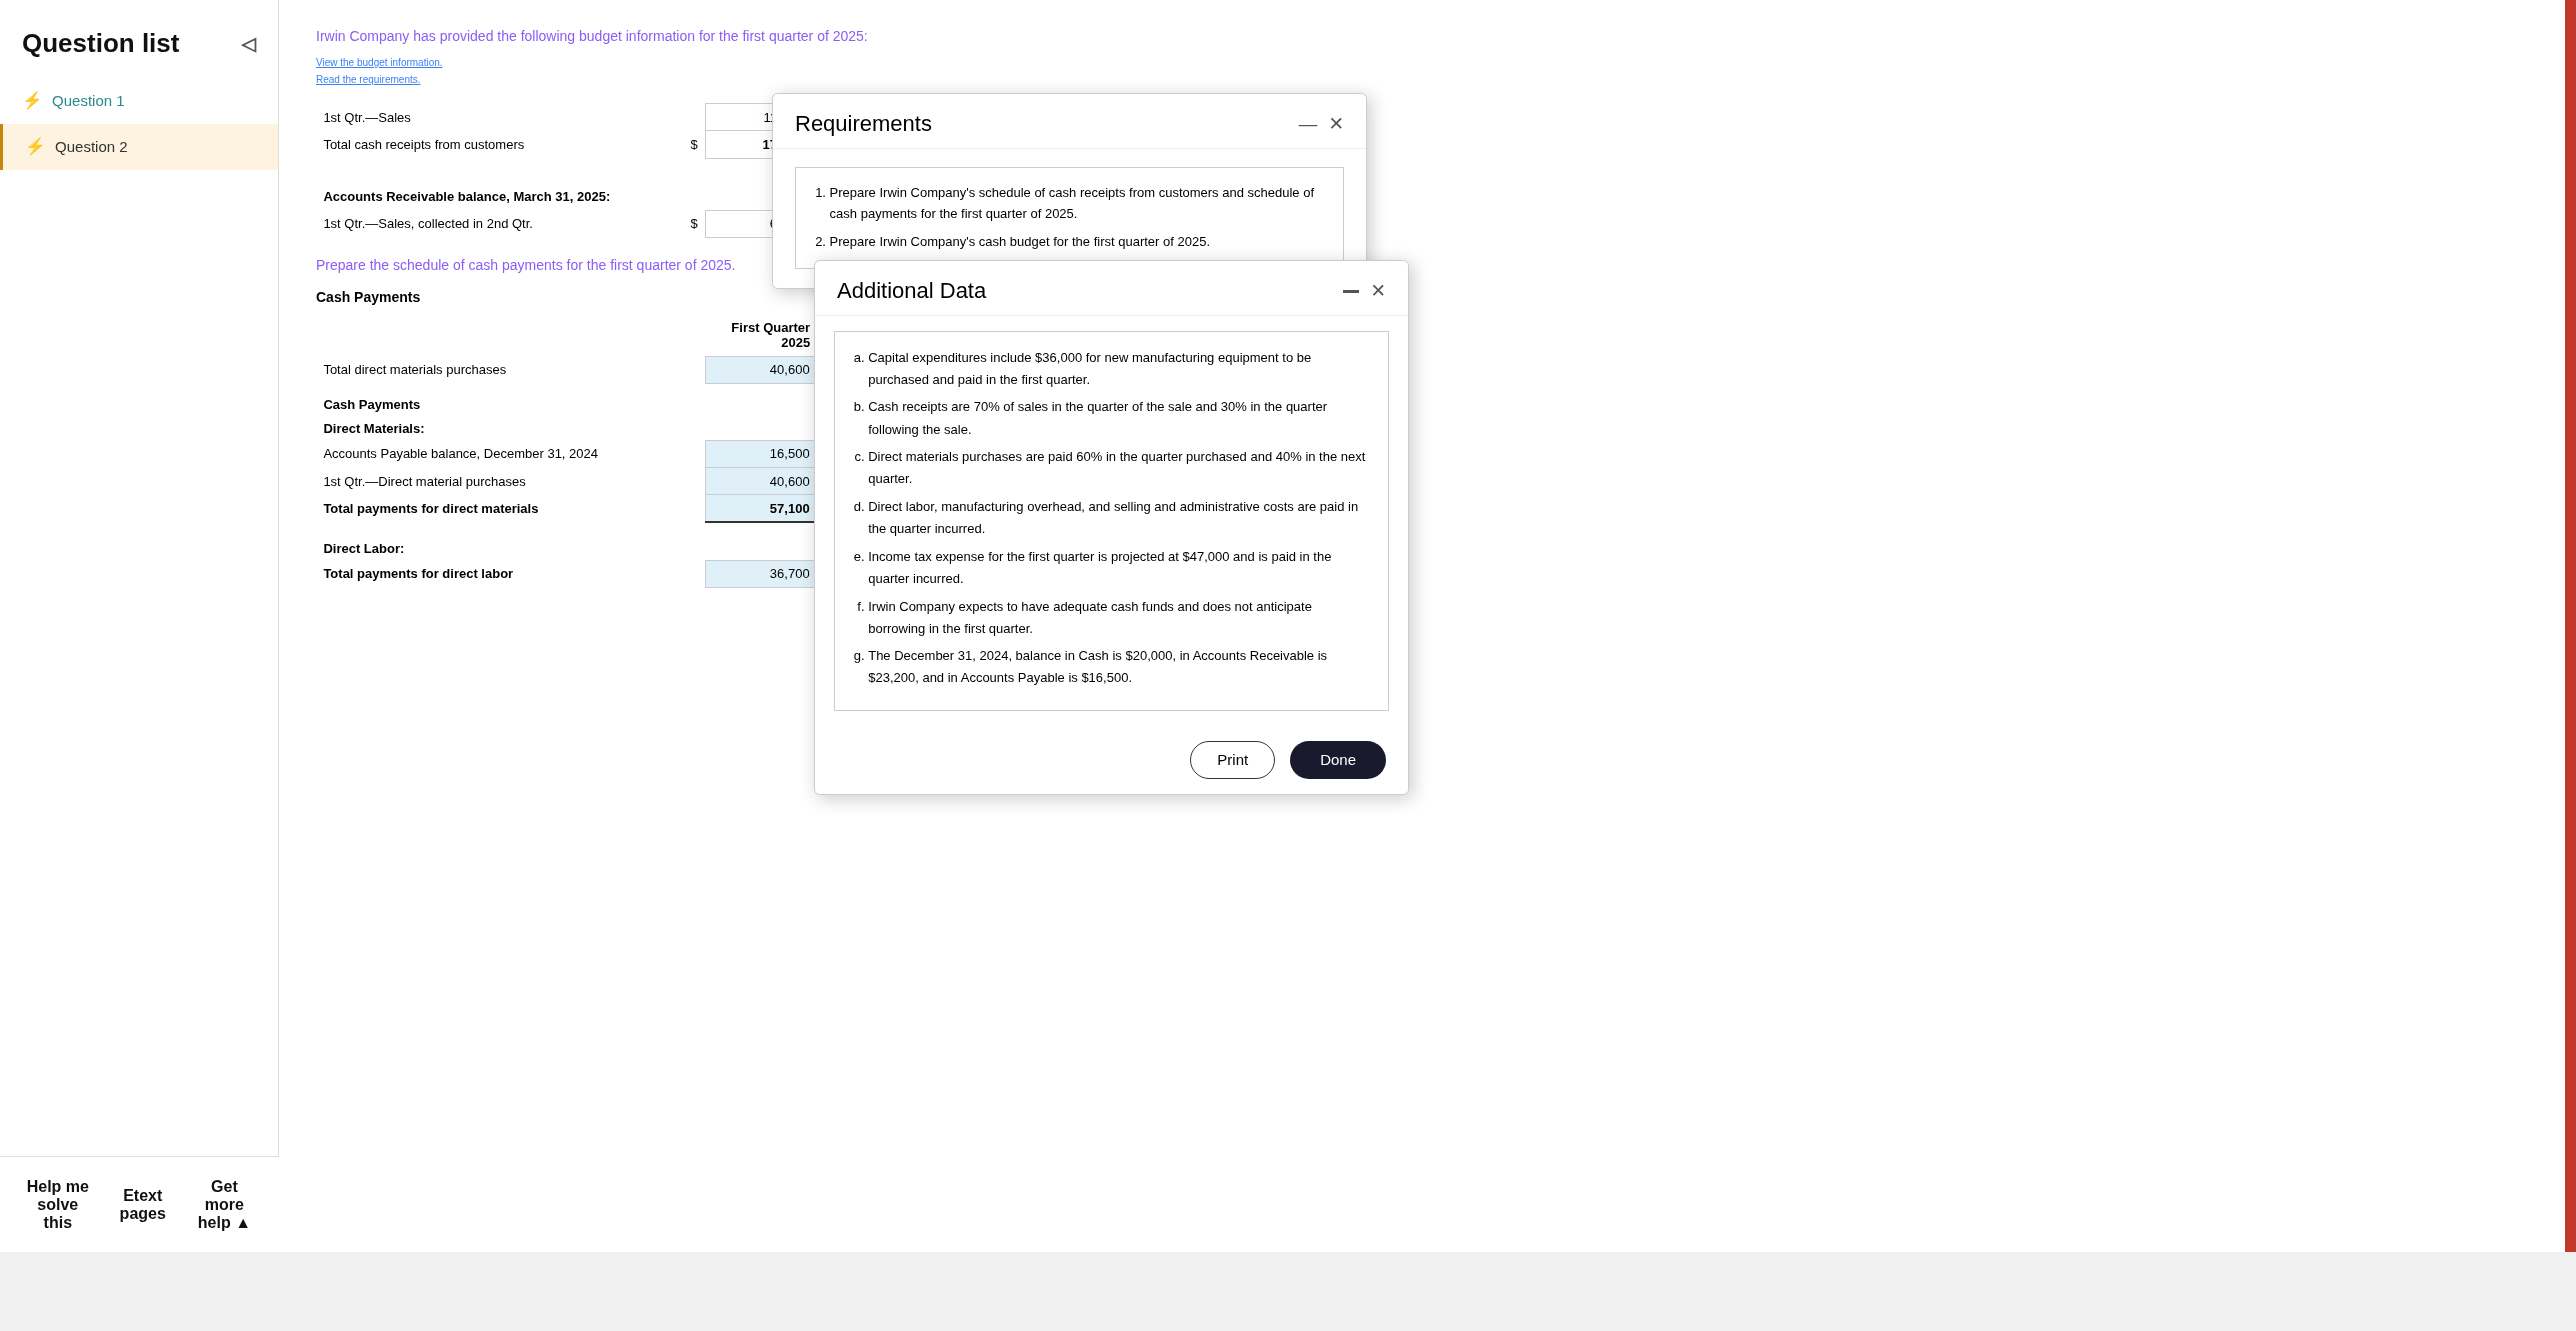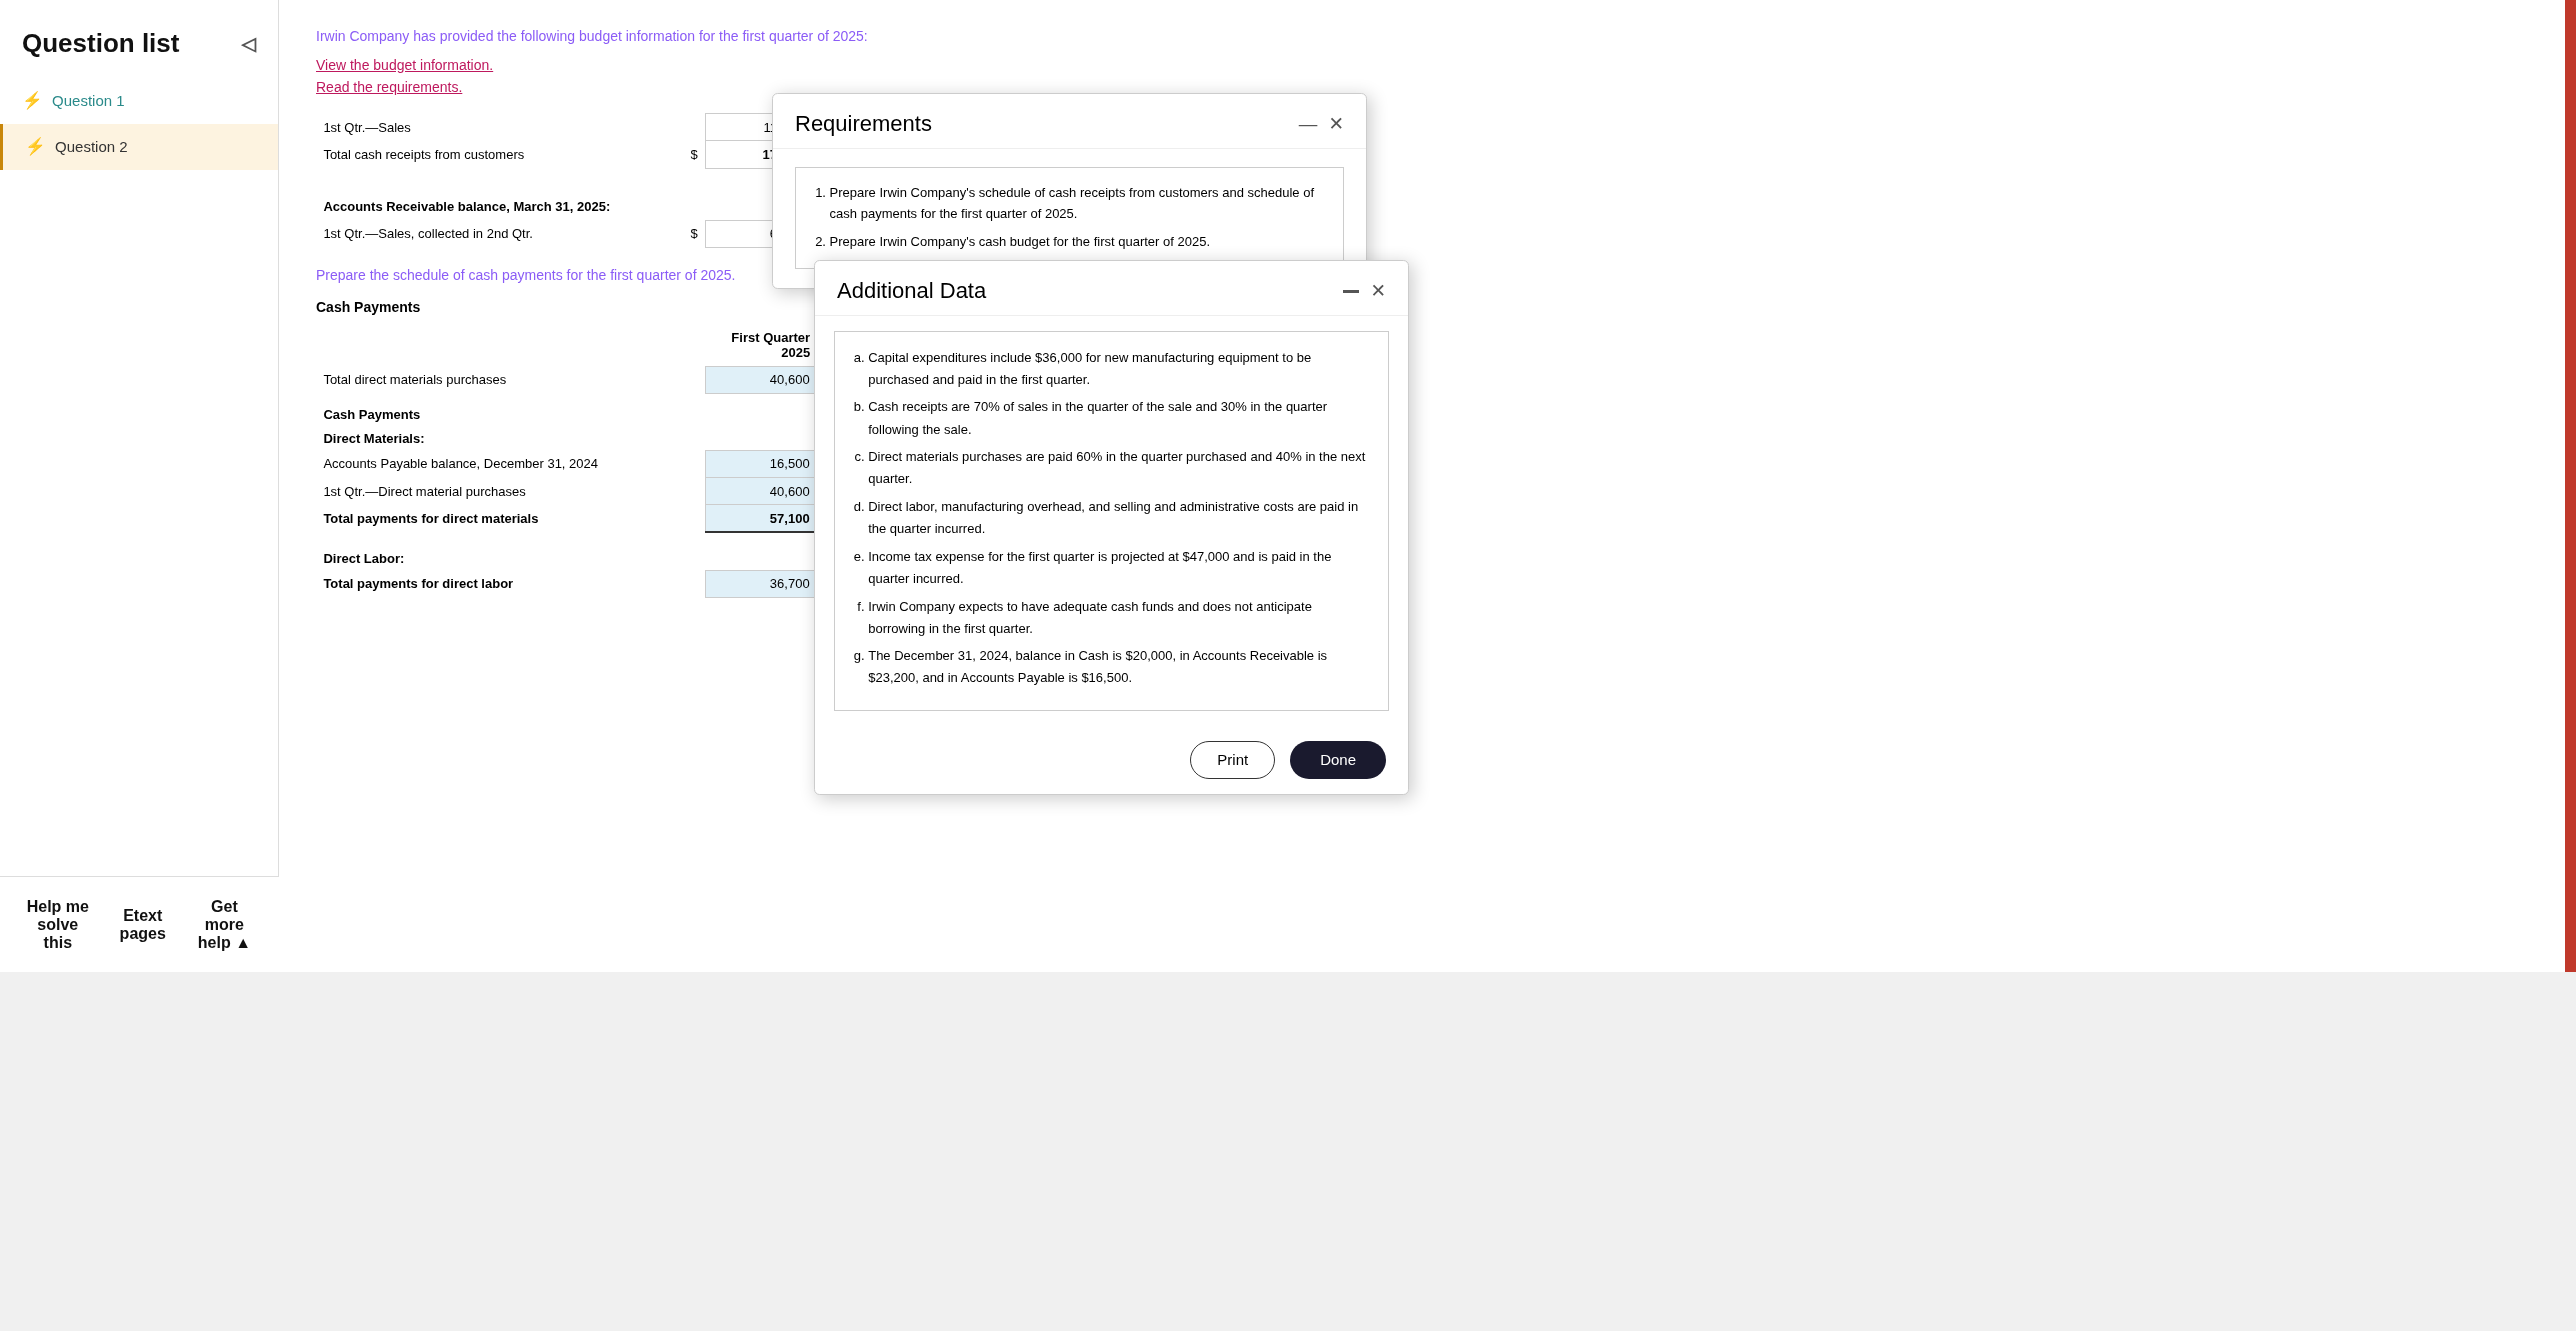--- a/index.html
+++ b/index.html
@@ -1,33 +1,33 @@
 <!DOCTYPE html>
 <html style="font-size:15px"><head>
   <meta charset="utf-8">
   <style>
     * { box-sizing: border-box; margin: 0; padding: 0; }
     body { font-family: Arial, sans-serif; font-size: 13px; background: #f0f0f0; overflow: hidden; width: 2576px; height: 1332px; }
 
     
-    .app-container { display: flex; width: 2576px; height: 972px; position: relative; }
+    .app-container { display: flex; width: 2576px; height: 1252px; position: relative; }
 
     
     .sidebar { width: 279px; background: #fff; border-right: 0.9px solid #ddd; display: flex; flex-direction: column; flex-shrink: 0; }
     .sidebar-title { font-size: 26px; font-weight: bold; padding: 28px 22px 18.6px; color: #111; display: flex; align-items: center; justify-content: space-between; }
     .sidebar-collapse-btn { cursor: pointer; color: #555; font-size: 18.6px; }
     .sidebar-item { display: flex; align-items: center; gap: 9.3px; padding: 13px 22px; cursor: pointer; font-size: 15px; color: #2a8a8a; }
     .sidebar-item.active { background: #fdf3e0; border-left: 3.7px solid #c8860a; color: #333; }
     .sidebar-item .icon { font-size: 16.7px; }
 
     
     .main-content { flex: 1; background: #fff; overflow-y: auto; padding: 28px 37px; position: relative; }
 
     
-    .blue-link { color: #be185d; text-decoration: underline; cursor: pointer; font-size: 14px; display: block; margin-bottom: 5.6px; }
+    .blue-link { color: #3b82f6; text-decoration: underline; cursor: pointer; font-size: 10px; display: block; margin-bottom: 5.6px; }
 
     
     .section-table { width: 502px; border-collapse: collapse; margin-bottom: 18.6px; }
     .section-table td, .section-table th { padding: 5.6px 7.4px; font-size: 13px; }
     .section-table .val-cell { width: 112px; text-align: right; border: 0.9px solid #ccc; }
     .section-table .label-cell { padding-right: 18.6px; }
     .section-table .dollar-cell { width: 28px; text-align: right; }
     .section-table .total-row td { font-weight: normal; }
 
     .input-cell { background: #e0f0f8; border: 0.9px solid #aac; text-align: right; padding: 3.7px 7.4px; }

